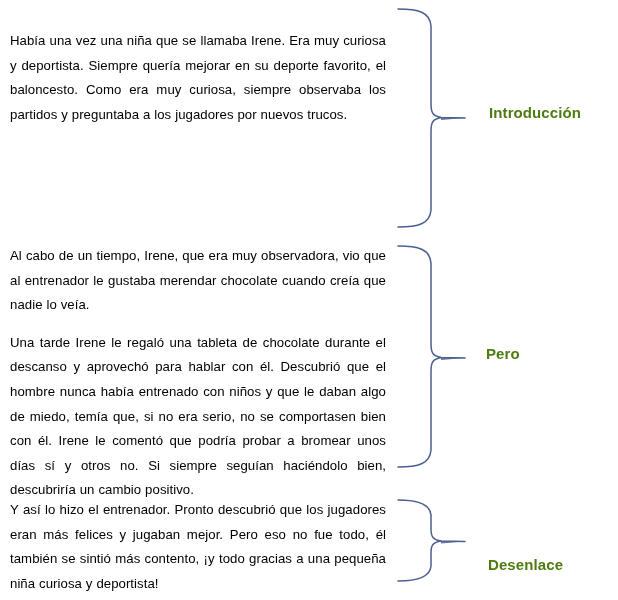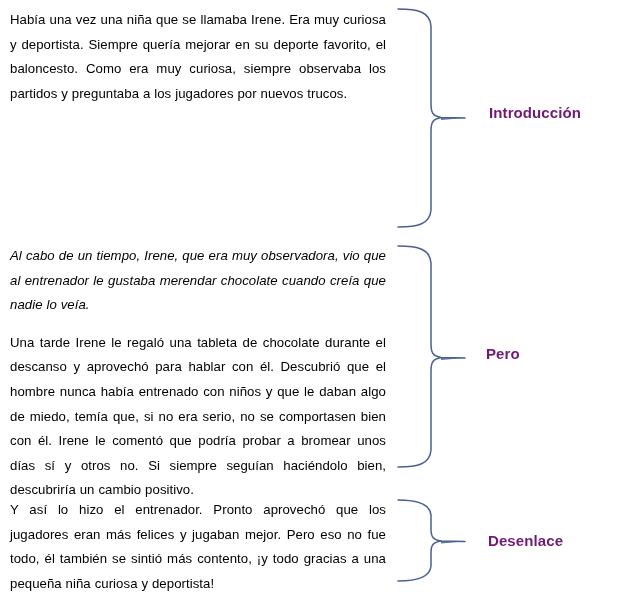--- a/index.html
+++ b/index.html
@@ -36,68 +36,68 @@
     line-height: 24.6px;
     text-align: justify;
     text-justify: inter-word;
     color: #000000;
     margin: 0;
     letter-spacing: 0.05px;
     word-spacing: 0.2px;
   }
 
   
-  .block-intro  .paragraph:nth-child(1) { margin-bottom: 13px; }
-  .block-nudo   .paragraph:nth-child(1) { margin-bottom: 13px; font-style: italic; }
+  .block-intro  .paragraph:nth-child(1) { margin-bottom: 13px; margin-top: 21px; }
+  .block-nudo   .paragraph:nth-child(1) { margin-bottom: 13px; }
 
   .block-intro { position: absolute; top: 4px;   left: 0; width: 376px; }
   .block-nudo  { position: absolute; top: 240px; left: 0; width: 376px; }
   .block-desen { position: absolute; top: 494px; left: 0; width: 376px; }
 
   
   .brace-layer {
     position: absolute;
     left: 0;
     top: 0;
     width: 618px;
     height: 600px;
     pointer-events: none;
   }
 
   .section-label {
     position: absolute;
     font-size: 15px;
     font-weight: bold;
-    color: #701a75;
+    color: #4d7c0f;
     white-space: nowrap;
     letter-spacing: 0.1px;
   }
 
   .label-intro  { left: 489px; top: 104px; }
   .label-nudo   { left: 486px; top: 345px; }
-  .label-desen  { left: 488px; top: 532px; }
+  .label-desen  { left: 488px; top: 556px; }
 </style>
 </head>
 <body>
 
 <div id="page">
 
   <div class="story-column">
 
     <div class="block-intro">
       <p class="paragraph">Había una vez una niña que se llamaba Irene. Era muy curiosa y deportista. Siempre quería mejorar en su deporte favorito, el baloncesto. Como era muy curiosa, siempre observaba los partidos y preguntaba a los jugadores por nuevos trucos.</p>
     </div>
 
     <div class="block-nudo">
       <p class="paragraph">Al cabo de un tiempo, Irene, que era muy observadora, vio que al entrenador le gustaba merendar chocolate cuando creía que nadie lo veía.</p>
       <p class="paragraph">Una tarde Irene le regaló una tableta de chocolate durante el descanso y aprovechó para hablar con él. Descubrió que el hombre nunca había entrenado con niños y que le daban algo de miedo, temía que, si no era serio, no se comportasen bien con él. Irene le comentó que podría probar a bromear unos días sí y otros no. Si siempre seguían haciéndolo bien, descubriría un cambio positivo.</p>
     </div>
 
     <div class="block-desen">
-      <p class="paragraph">Y así lo hizo el entrenador. Pronto aprovechó que los jugadores eran más felices y jugaban mejor. Pero eso no fue todo, él también se sintió más contento, ¡y todo gracias a una pequeña niña curiosa y deportista!</p>
+      <p class="paragraph">Y así lo hizo el entrenador. Pronto descubrió que los jugadores eran más felices y jugaban mejor. Pero eso no fue todo, él también se sintió más contento, ¡y todo gracias a una pequeña niña curiosa y deportista!</p>
     </div>
 
   </div>
 
   <svg class="brace-layer" width="618" height="600" viewBox="0 0 618 600">
 
     <g>
       <path d="M398,9
                C 418,9 430,12 431,26
                L431,104

